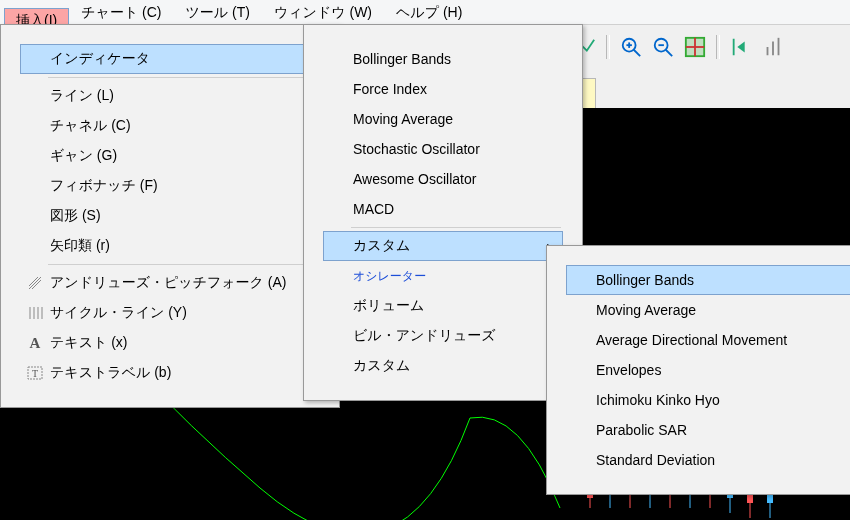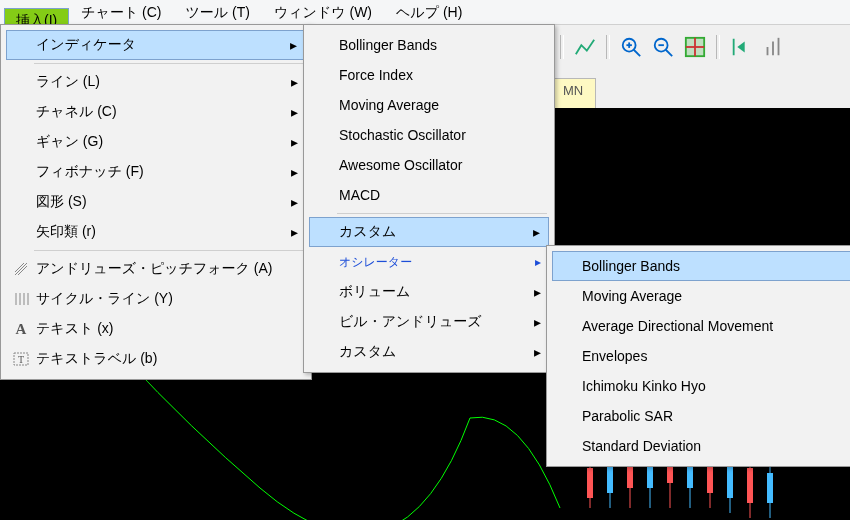--- a/index.html
+++ b/index.html
@@ -1,25 +1,25 @@
 <!DOCTYPE html>
 <html><head>
 <meta charset="utf-8">
 <style>
 html,body{margin:0;padding:0;font-family:"Yu Gothic UI","Meiryo",Arial,sans-serif;font-size:14px;color:#000;background:#f0f0f0;width:850px;height:520px;overflow:hidden;}
 .top-menubar{height:24px;background:#f5f6f7;border-bottom:1px solid #d0d0d0;display:flex;align-items:center;padding-left:4px;}
 .top-menubar .mitem{padding:2px 12px;line-height:20px;cursor:default;}
-.top-menubar .mitem.open{background:#84cc16;border:1px solid #7da2ce;padding:1px 11px;margin-top:16px;}
+.top-menubar .mitem.open{background:#fca5a5;border:1px solid #7da2ce;padding:1px 11px;margin-top:16px;}
 .toolbar{position:absolute;left:560px;top:32px;height:30px;display:flex;align-items:center;gap:10px;}
 .toolbar .sep{width:2px;height:24px;border-left:1px solid #b8b8b8;border-right:1px solid #fff;}
 .tb-icon{width:22px;height:22px;}
 .timeframe-tab{position:absolute;left:550px;top:78px;height:28px;padding:4px 12px 0 12px;background:#fef9c3;border:1px solid #b8b8b8;border-bottom:none;color:#555;font-size:13px;}
 .chart-bg{position:absolute;left:0;top:108px;width:850px;height:412px;background:#000;}
 
-.menu{position:absolute;background:#f2f2f2;border:1px solid #999;box-shadow:2px 2px 4px rgba(0,0,0,.25);padding:5px;}
+.menu{position:absolute;background:#f2f2f2;border:1px solid #999;box-shadow:2px 2px 4px rgba(0,0,0,.25);padding:19px;}
 .menu .row{display:flex;align-items:center;height:30px;padding:0 24px 0 30px;white-space:nowrap;cursor:default;position:relative;}
 .menu .row.small{font-size:12px;color:#1d4ed8;}
 .menu .row.hi{background:#bde0ff;border:1px solid #7da2ce;padding:0 23px 0 29px;height:28px;}
 .menu .row .arrow{position:absolute;right:8px;top:50%;transform:translateY(-50%);}
 .menu hr{border:none;border-top:1px solid #cfcfcf;margin:3px 2px 3px 28px;}
 .icon-col{position:absolute;left:6px;top:50%;transform:translateY(-50%);width:18px;height:18px;display:flex;align-items:center;justify-content:center;color:#555;}
 
 #menu1{left:0;top:24px;width:300px;}
 #menu2{left:303px;top:24px;width:240px;}
 #menu3{left:546px;top:245px;width:300px;}

